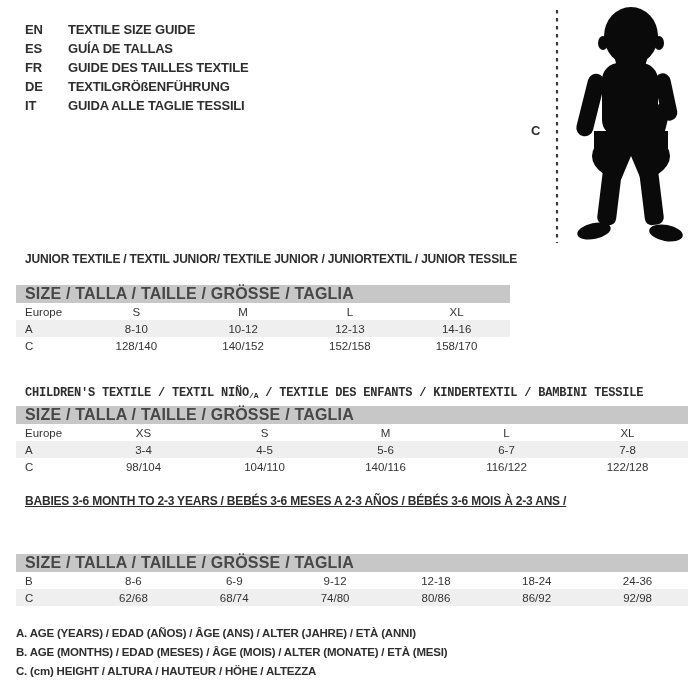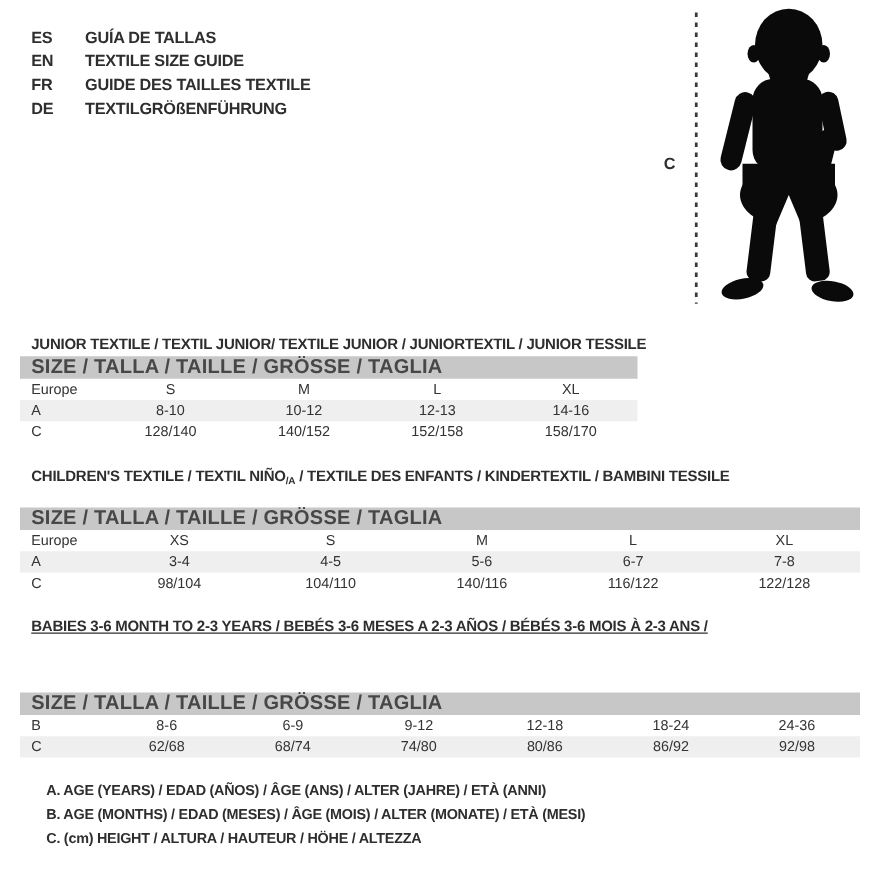--- a/index.html
+++ b/index.html
@@ -35,42 +35,46 @@
     height:18px;line-height:18px;background:#c7c7c7;
     padding-left:9px;font-size:16px;font-weight:bold;letter-spacing:0.2px;
     color:#474747;white-space:nowrap;
   }
   .t-row{display:flex;height:17px;align-items:center;font-size:11.5px;color:#333;}
   .t-row.alt{background:#efefef;}
   .t-label{width:58px;padding-left:9px;box-sizing:content-box;white-space:nowrap;}
   .t-cell{flex:1;text-align:center;white-space:nowrap;}
 
   
-  .footnotes{left:37px;top:624px;font-weight:bold;font-size:11.5px;letter-spacing:-0.2px;color:#2e2e2e;line-height:19px;}
+  .footnotes{left:16px;top:624px;font-weight:bold;font-size:11.5px;letter-spacing:-0.2px;color:#2e2e2e;line-height:19px;}
   .footnotes div{white-space:nowrap;}
 </style>
 </head>
 <body>
 
 <div class="abs lang-list">
   <div class="lang-row">
+    <span class="lang-code">EN</span>
+    <span class="lang-label">TEXTILE SIZE GUIDE</span>
+  </div>
+  <div class="lang-row">
     <span class="lang-code">ES</span>
     <span class="lang-label">GUÍA DE TALLAS</span>
-  </div>
-  <div class="lang-row">
-    <span class="lang-code">EN</span>
-    <span class="lang-label">TEXTILE SIZE GUIDE</span>
   </div>
   <div class="lang-row">
     <span class="lang-code">FR</span>
     <span class="lang-label">GUIDE DES TAILLES TEXTILE</span>
   </div>
   <div class="lang-row">
     <span class="lang-code">DE</span>
     <span class="lang-label">TEXTILGRÖßENFÜHRUNG</span>
+  </div>
+  <div class="lang-row">
+    <span class="lang-code">IT</span>
+    <span class="lang-label">GUIDA ALLE TAGLIE TESSILI</span>
   </div>
 </div>
 
 <span class="abs measure-label">C</span>
 <svg class="abs fig-svg" width="170" height="240" viewBox="0 0 170 240" aria-hidden="true">
   <line x1="33" y1="5" x2="33" y2="238" stroke="#3a3a3a" stroke-width="2.2" stroke-dasharray="3.5 4.5"></line>
   <g fill="#0a0a0a">
     <ellipse cx="107" cy="31" rx="27" ry="29"></ellipse>
     <ellipse cx="79" cy="38" rx="5" ry="7"></ellipse>
     <ellipse cx="135" cy="38" rx="5" ry="7"></ellipse>
@@ -82,21 +86,21 @@
     <rect x="70" y="126" width="74" height="28"></rect>
     <ellipse cx="107" cy="151" rx="39" ry="25"></ellipse>
     <polygon points="96,177 118,177 107,151" fill="#ffffff"></polygon>
     <rect x="76" y="160" width="19" height="60" rx="7" transform="rotate(7 85.5 190)"></rect>
     <rect x="118" y="160" width="19" height="60" rx="7" transform="rotate(-7 127.5 190)"></rect>
     <ellipse cx="70" cy="226" rx="17" ry="8" transform="rotate(-12 70 226)"></ellipse>
     <ellipse cx="142" cy="228" rx="17" ry="8" transform="rotate(10 142 228)"></ellipse>
   </g>
 </svg>
 
-<div class="abs sec-title" style="top:268px;">JUNIOR TEXTILE / TEXTIL JUNIOR/ TEXTILE JUNIOR / JUNIORTEXTIL / JUNIOR TESSILE</div>
+<div class="abs sec-title" style="top:252px;">JUNIOR TEXTILE / TEXTIL JUNIOR/ TEXTILE JUNIOR / JUNIORTEXTIL / JUNIOR TESSILE</div>
 <div class="abs tbl" style="top:285px;width:494px;">
   <div class="size-bar">SIZE / TALLA / TAILLE / GRÖSSE / TAGLIA</div>
   <div class="t-row">
     <span class="t-label">Europe</span>
     <span class="t-cell">S</span>
     <span class="t-cell">M</span>
     <span class="t-cell">L</span>
     <span class="t-cell">XL</span>
   </div>
   <div class="t-row alt">
@@ -108,21 +112,21 @@
   </div>
   <div class="t-row">
     <span class="t-label">C</span>
     <span class="t-cell">128/140</span>
     <span class="t-cell">140/152</span>
     <span class="t-cell">152/158</span>
     <span class="t-cell">158/170</span>
   </div>
 </div>
 
-<div class="abs sec-title" style="top:374px;">
+<div class="abs sec-title" style="top:386px;font-family:Liberation Mono, monospace;">
   <span>CHILDREN'S TEXTILE / TEXTIL NIÑO</span><span class="subA">/A</span><span> / TEXTILE DES ENFANTS / KINDERTEXTIL / BAMBINI TESSILE</span>
 </div>
 <div class="abs tbl" style="top:406px;width:672px;">
   <div class="size-bar">SIZE / TALLA / TAILLE / GRÖSSE / TAGLIA</div>
   <div class="t-row">
     <span class="t-label">Europe</span>
     <span class="t-cell">XS</span>
     <span class="t-cell">S</span>
     <span class="t-cell">M</span>
     <span class="t-cell">L</span>

